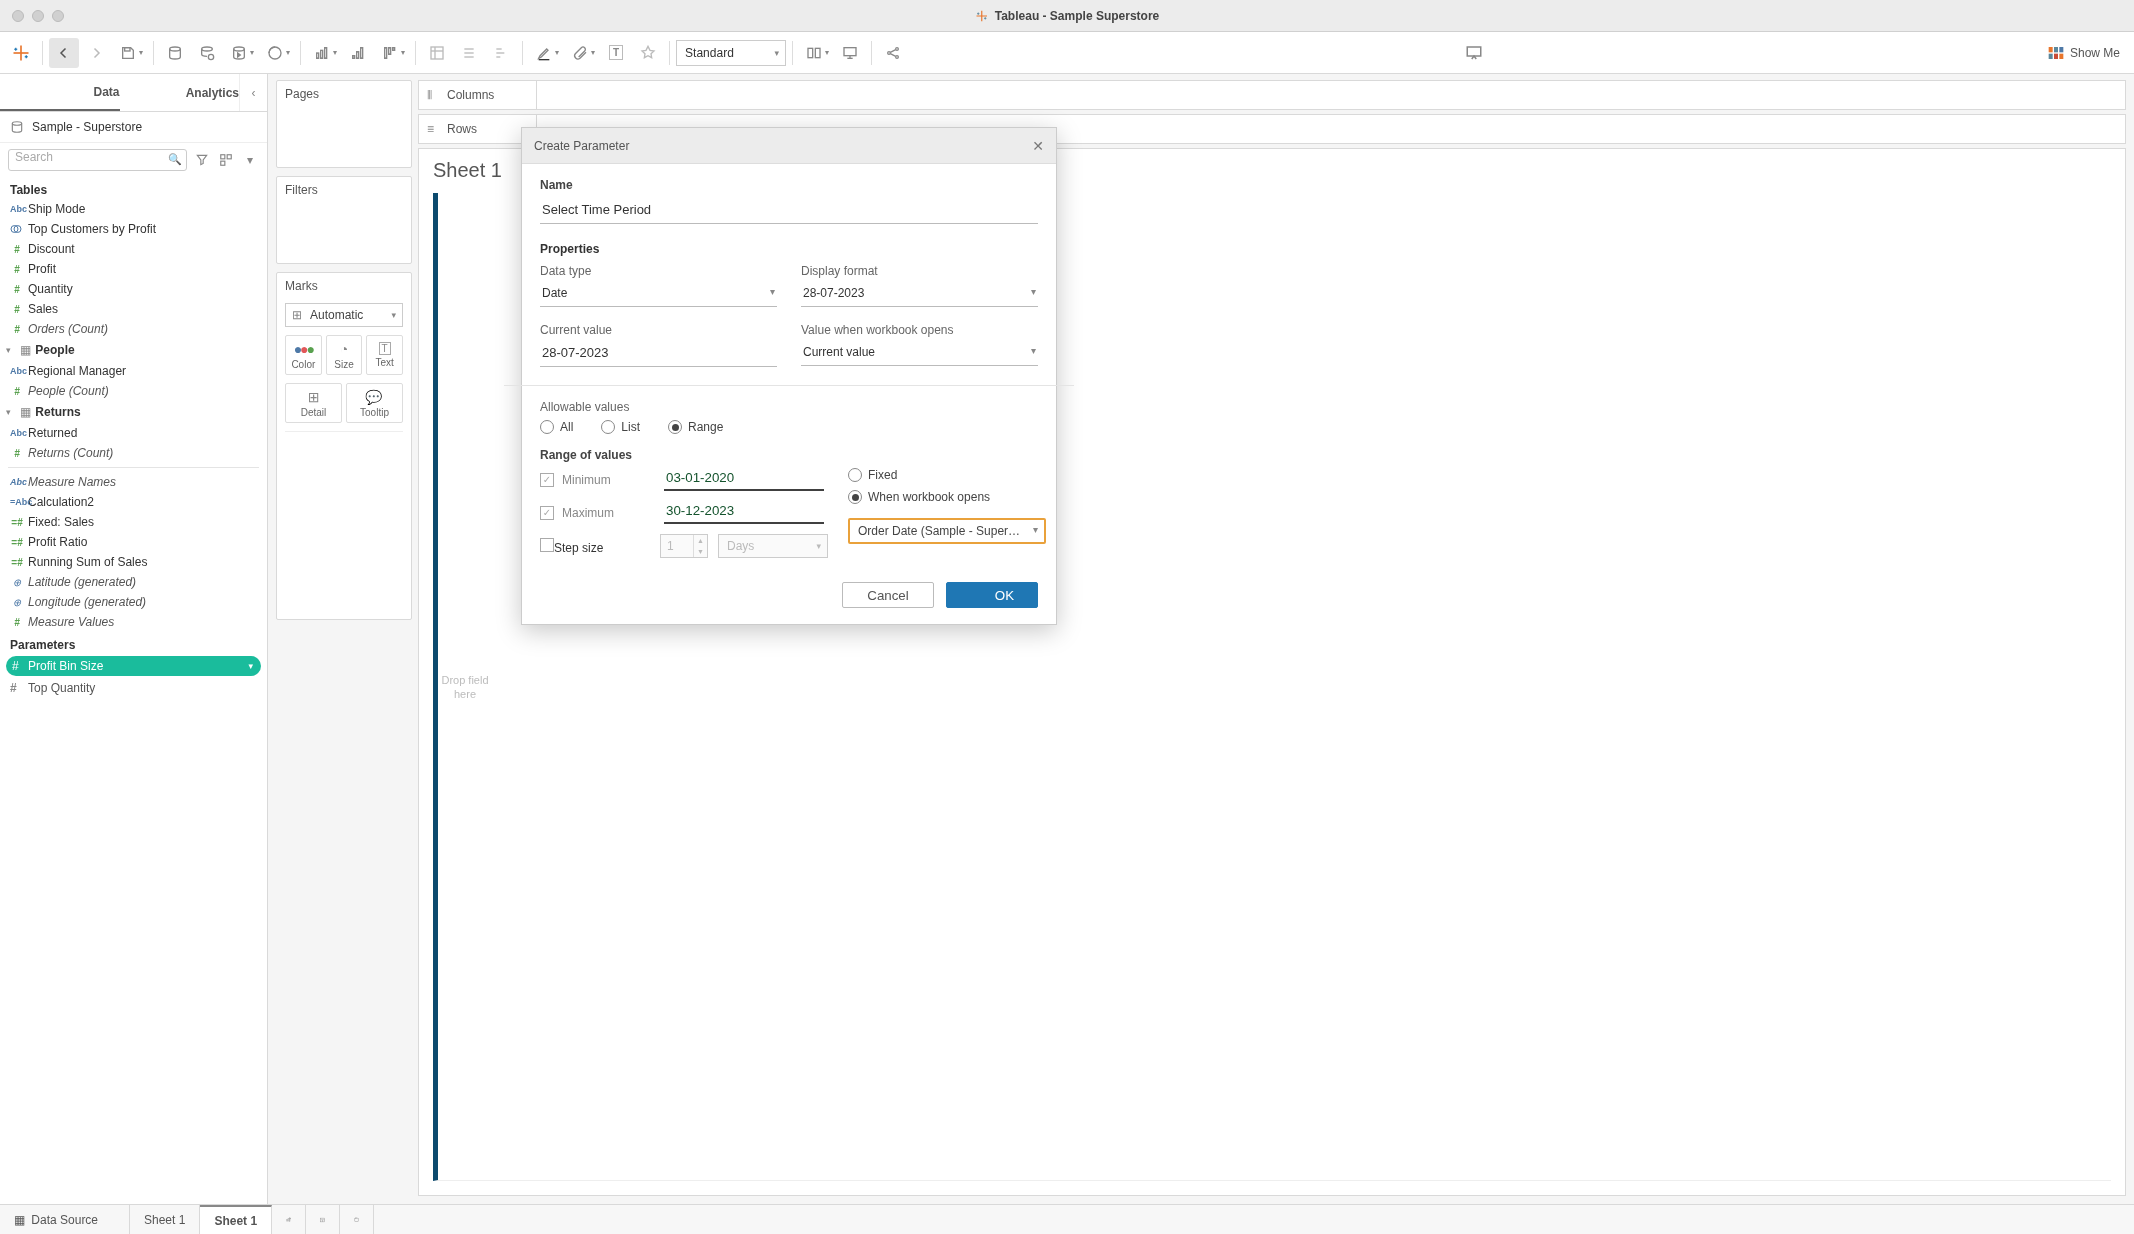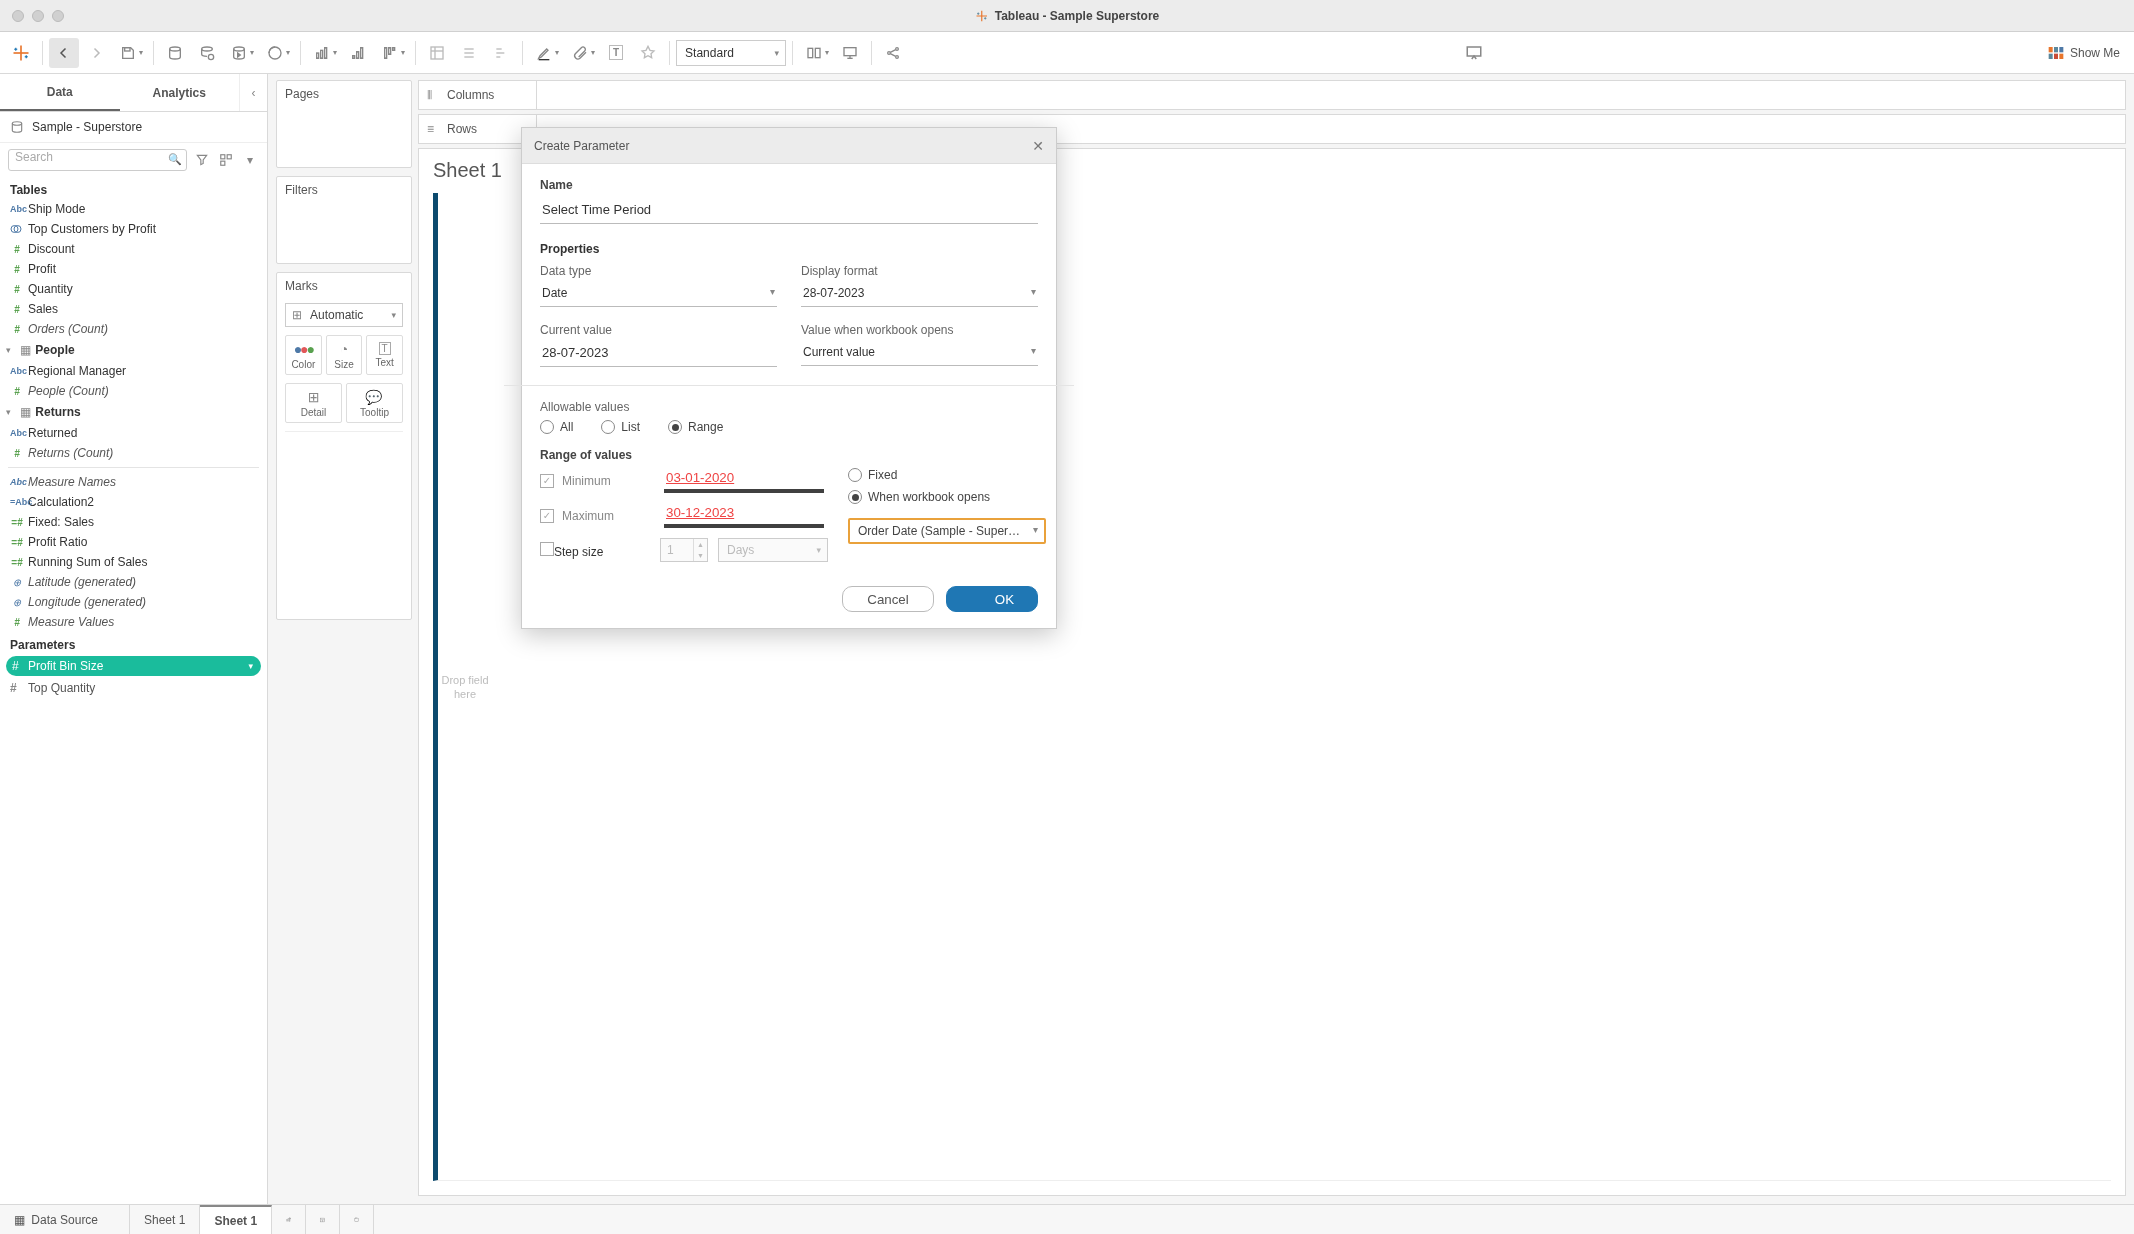--- a/index.html
+++ b/index.html
@@ -21,21 +21,21 @@
 .tb-caret { font-size: 8px; color: #888; margin-left: -4px; padding-right:4px; cursor:pointer; }
 .fit-select { height: 26px; border: 1px solid #ccc; padding: 0 22px 0 8px; background: #fff; color:#333; position: relative; cursor:pointer; min-width:110px; display:flex; align-items:center;}
 .fit-select::after { content:"▾"; position:absolute; right:6px; font-size:9px; color:#888;}
 .showme { margin-left: auto; display: flex; align-items: center; gap: 6px; color: #555; cursor:pointer; padding:4px 8px;}
 .showme-icon { width:16px; height:14px; }
 
 
 .main { display: flex; height: calc(100% - 32px - 42px - 30px); }
 .left-pane { width: 268px; background: #fff; border-right: 1px solid #d9d9d9; display:flex; flex-direction:column; }
 .lp-tabs { display:flex; border-bottom: 1px solid #d9d9d9; height: 38px; }
-.lp-tab { flex:1; display:flex; align-items:center; justify-content:center; font-weight:600; color:#555; cursor:pointer; position:relative;}
+.lp-tab { flex:1; display:flex; align-items:center; justify-content:flex-end; font-weight:600; color:#555; cursor:pointer; position:relative;}
 .lp-tab.active { border-bottom: 2px solid #666;}
 .lp-collapse { width: 28px; display:flex; align-items:center; justify-content:center; color:#888; cursor:pointer; border-left:1px solid #eee;}
 .datasource-row { padding: 8px 10px; display:flex; align-items:center; gap:8px; color:#333; border-bottom:1px solid #eee;}
 .search-row { padding: 6px 8px; display:flex; align-items:center; gap:6px;}
 .search-box { flex:1; height:22px; border:1px solid #ccc; border-radius:3px; padding:0 22px 0 6px; position:relative; color:#888; background:#fff;}
 .search-box::after { content:"🔍"; position:absolute; right:4px; top:3px; font-size:11px; color:#aaa;}
 .sr-icon { width:18px; height:18px; color:#888; cursor:pointer; display:flex; align-items:center; justify-content:center;}
 .section-hdr { padding: 6px 10px 2px; font-weight:700; color:#333;}
 .field { padding: 3px 10px 3px 28px; display:flex; align-items:center; gap:6px; cursor:pointer; position:relative;}
 .field .ficon { position:absolute; left:10px; width:14px; text-align:center; font-size:10px;}
@@ -103,32 +103,32 @@
 .dlg-sep { height:1px; background:#e4e4e4; margin:18px -18px 0;}
 .dlg-lower { padding: 14px 18px 14px; background:#fff;}
 .radio-row { display:flex; gap:28px; margin-bottom:14px;}
 .radio { display:flex; align-items:center; gap:6px; cursor:pointer; color:#444;}
 .radio .rdot { width:14px; height:14px; border:1.5px solid #888; border-radius:50%; display:inline-flex; align-items:center; justify-content:center;}
 .radio.sel .rdot::after { content:""; width:7px; height:7px; background:#444; border-radius:50%;}
 .chk { width:14px; height:14px; border:1.5px solid #aaa; display:inline-flex; align-items:center; justify-content:center; color:#aaa; font-size:10px;}
 .chk.on::after { content:"✓";}
 .range-line { display:flex; align-items:center; gap:14px; margin-bottom:10px;}
 .range-line .rl-label { display:flex; align-items:center; gap:8px; width:110px; color:#888;}
-.range-input { width:160px; border:none; border-bottom:4px solid #404040; padding:2px 2px 4px; color:#ef4444; background:transparent;text-decoration:underline;}
+.range-input { width:160px; border:none; border-bottom:2px solid #404040; padding:2px 2px 4px; color:#14532d; background:transparent;}
 .fixed-col { margin-left:auto; display:flex; flex-direction:column; gap:8px;}
 .od-select { margin-top:6px; border:2px solid #e9a13b; border-radius:2px; padding:4px 22px 4px 8px; position:relative; color:#444; cursor:pointer; width:198px; white-space:nowrap; overflow:hidden; text-overflow:ellipsis;}
 .od-select::after { content:"▾"; position:absolute; right:6px; font-size:10px; color:#888;}
 .step-row { display:flex; align-items:center; gap:10px; margin-top:4px;}
 .step-num { width:48px; height:24px; border:1px solid #ccc; color:#bbb; display:flex; align-items:center; padding-left:6px; position:relative; background:#fafafa;}
 .step-num .spin { position:absolute; right:0; top:0; bottom:0; width:14px; border-left:1px solid #ddd; display:flex; flex-direction:column;}
 .step-num .spin span { flex:1; display:flex; align-items:center; justify-content:center; font-size:7px; color:#bbb;}
 .step-unit { width:110px; height:24px; border:1px solid #ccc; color:#bbb; display:flex; align-items:center; padding:0 20px 0 8px; position:relative; background:#fafafa;}
 .step-unit::after { content:"▾"; position:absolute; right:6px; font-size:9px; color:#bbb;}
 .dlg-actions { display:flex; justify-content:flex-end; gap:12px; padding: 10px 18px 16px;}
-.btn { min-width:92px; height:26px; border:1px solid #bbb; background:#fff; color:#555; cursor:pointer; border-radius:10px;}
+.btn { min-width:92px; height:26px; border:1px solid #bbb; background:#fff; color:#555; cursor:pointer; border-radius:2px;}
 .btn.primary { background:#1f77b4; color:#fff; border-color:#1f77b4;padding-left:25px;}
 
 svg { display:block; }
 </style>
 </head>
 <body>
 
 <div class="titlebar">
   <div class="traffic-lights">
     <span></span>

